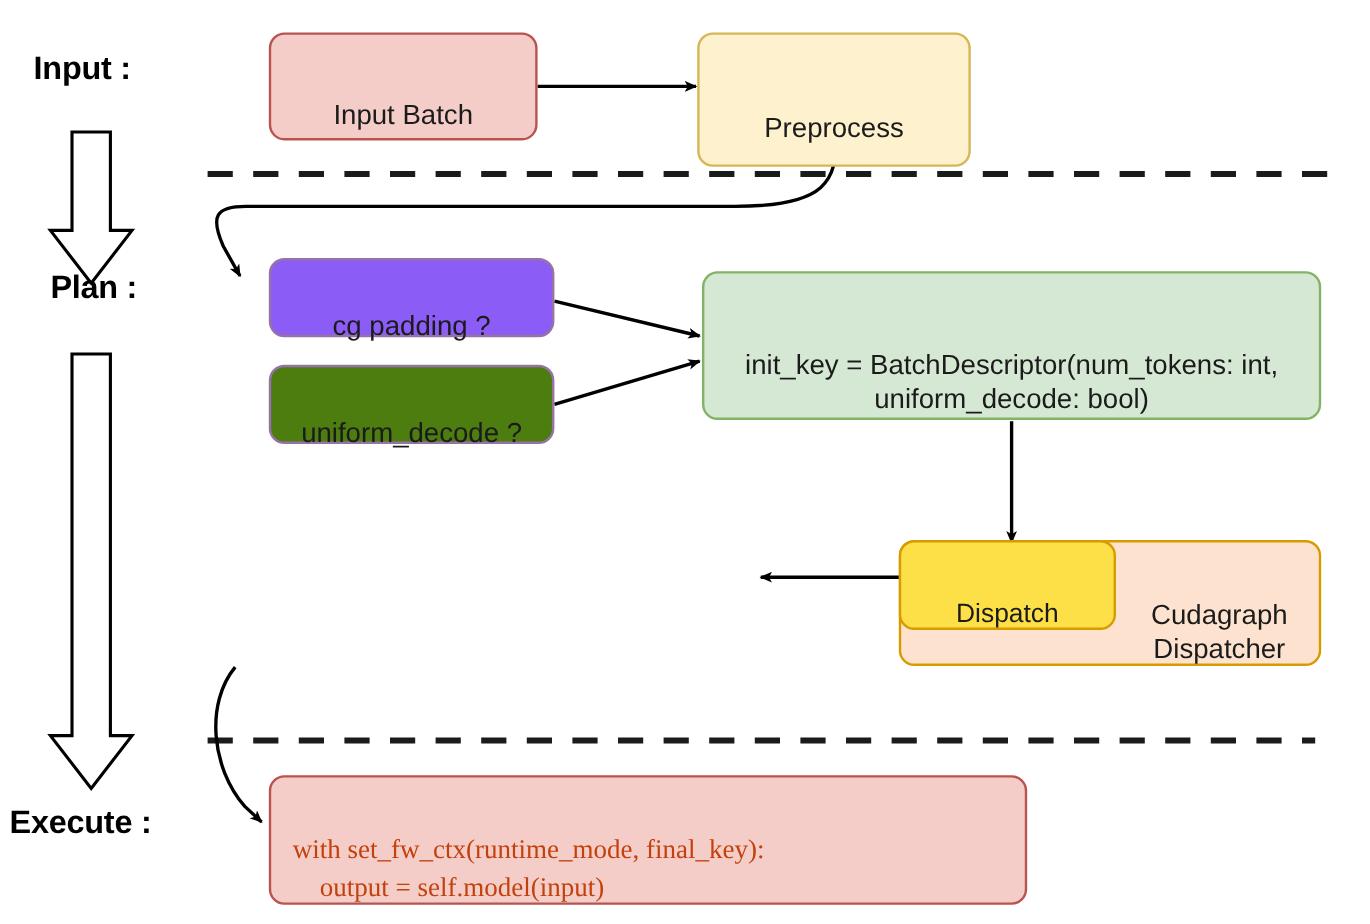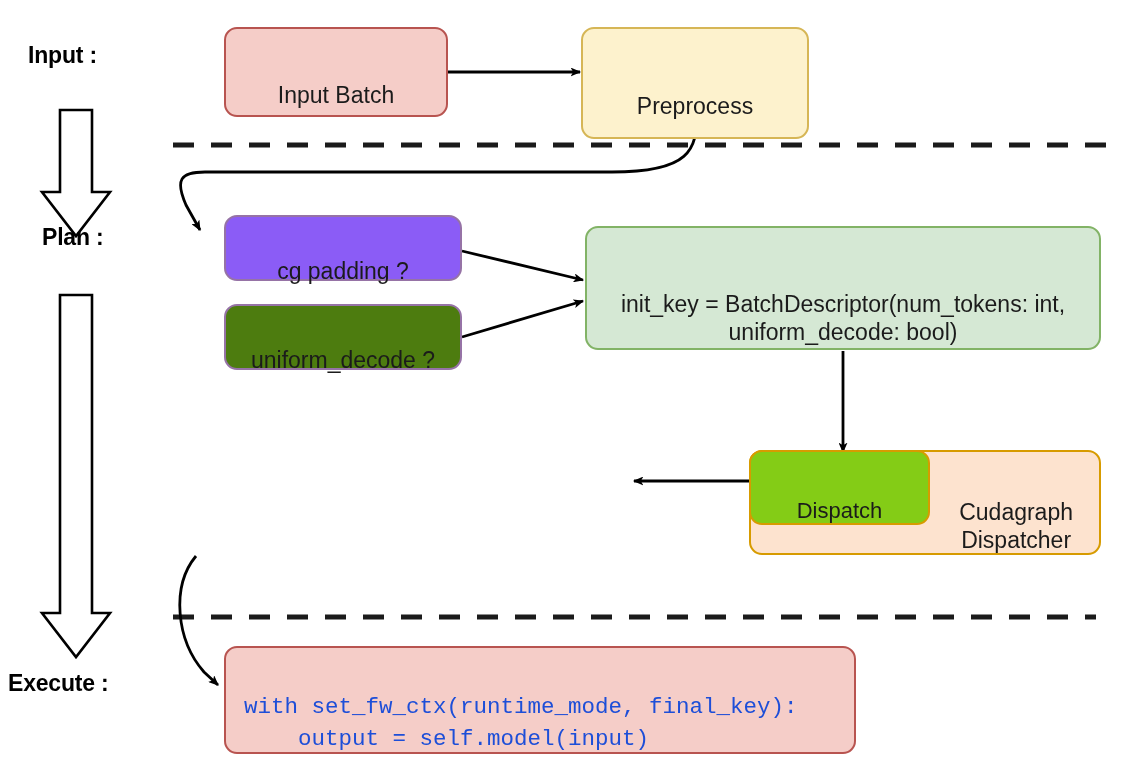--- a/index.html
+++ b/index.html
@@ -21,21 +21,21 @@
     position: absolute;
     left: 0;
     top: 0;
     width: 1142px;
     height: 770px;
   }
   .stage-label {
     position: absolute;
     font-family: "Liberation Sans", sans-serif;
     font-weight: bold;
-    font-size: 23px;
+    font-size: 27px;
     color: #000000;
     white-space: nowrap;
     letter-spacing: -0.2px;
   }
   .node {
     position: absolute;
     box-sizing: border-box;
     border-radius: 13px;
     border-width: 2px;
     border-style: solid;
@@ -48,27 +48,27 @@
     color: #1b1b1b;
     line-height: 1.22;
     padding: 2px 8px;
   }
   .node .node-text {
     display: block;
     white-space: pre-line;
     margin-top: 47px;
   }
   .node-code {
-    font-family: Liberation Mono, monospace;
+    font-family: Liberation Serif, serif;
     font-size: 22.5px;
     text-align: left;
     justify-content: flex-start;
     padding-left: 18px;
     line-height: 1.38;
-    color: #1d4ed8;
+    color: #c2410c;
   }
   .node-code .node-text {
     white-space: pre;
   }
 </style>
 </head>
 <body>
 
 <div id="canvas">
 
@@ -125,21 +125,21 @@
     <span class="node-text">init_key = BatchDescriptor(num_tokens: int,
 uniform_decode: bool)</span>
   </div>
 
   <div class="node" style="left:749px; top:450px; width:352px; height:105px; background:#fde3cf; border-color:#d79b00;
               justify-content:flex-end; padding-right:26px; align-items:center;">
     <span class="node-text">Cudagraph
 Dispatcher</span>
   </div>
 
-  <div class="node" style="left:749px; top:450px; width:181px; height:75px; background:#84cc16; border-color:#d79b00; font-size:22px;">
+  <div class="node" style="left:749px; top:450px; width:181px; height:75px; background:#fde047; border-color:#d79b00; font-size:22px;">
     <span class="node-text">Dispatch</span>
   </div>
 
 
   <div class="node node-code" style="left:224px; top:646px; width:632px; height:108px; background:#f5cdc8; border-color:#b85450;">
     <span class="node-text">with set_fw_ctx(runtime_mode, final_key):
     output = self.model(input)</span>
   </div>
 
 </div>

